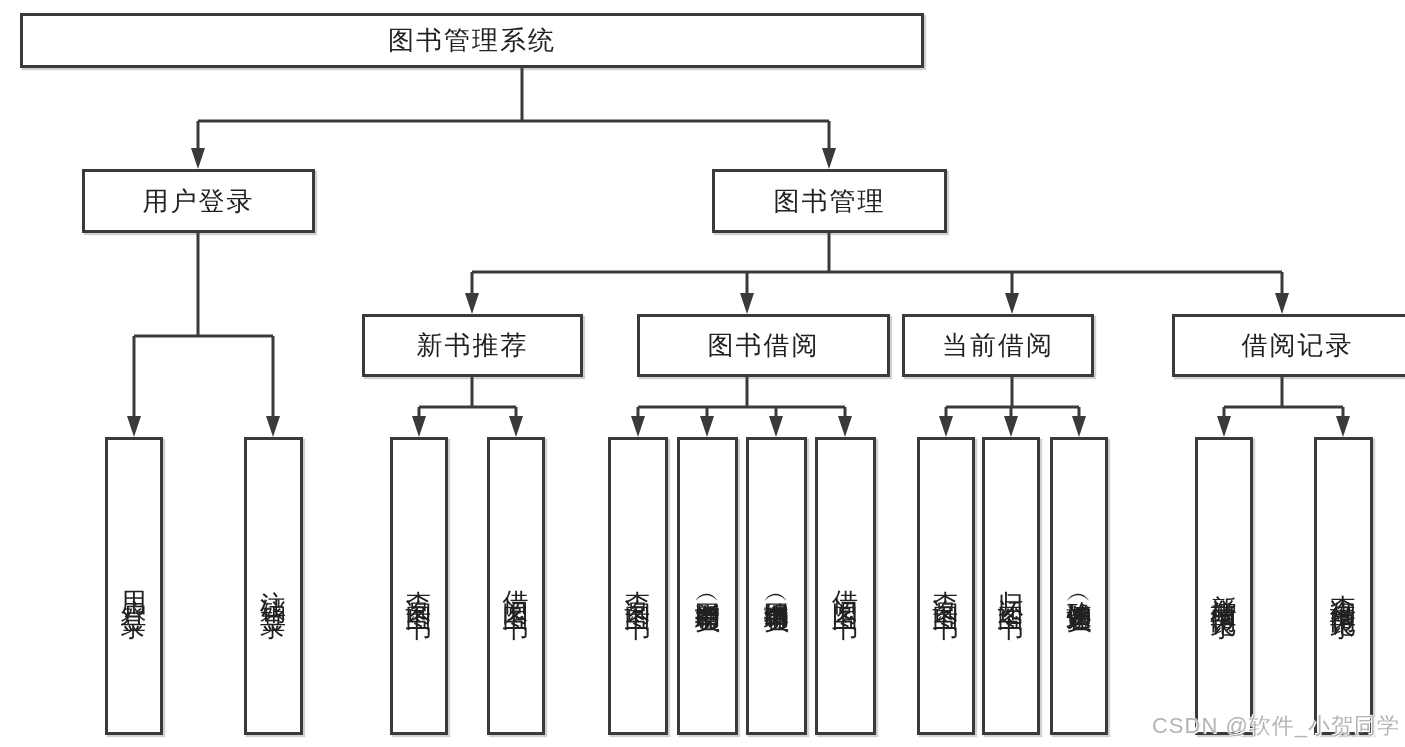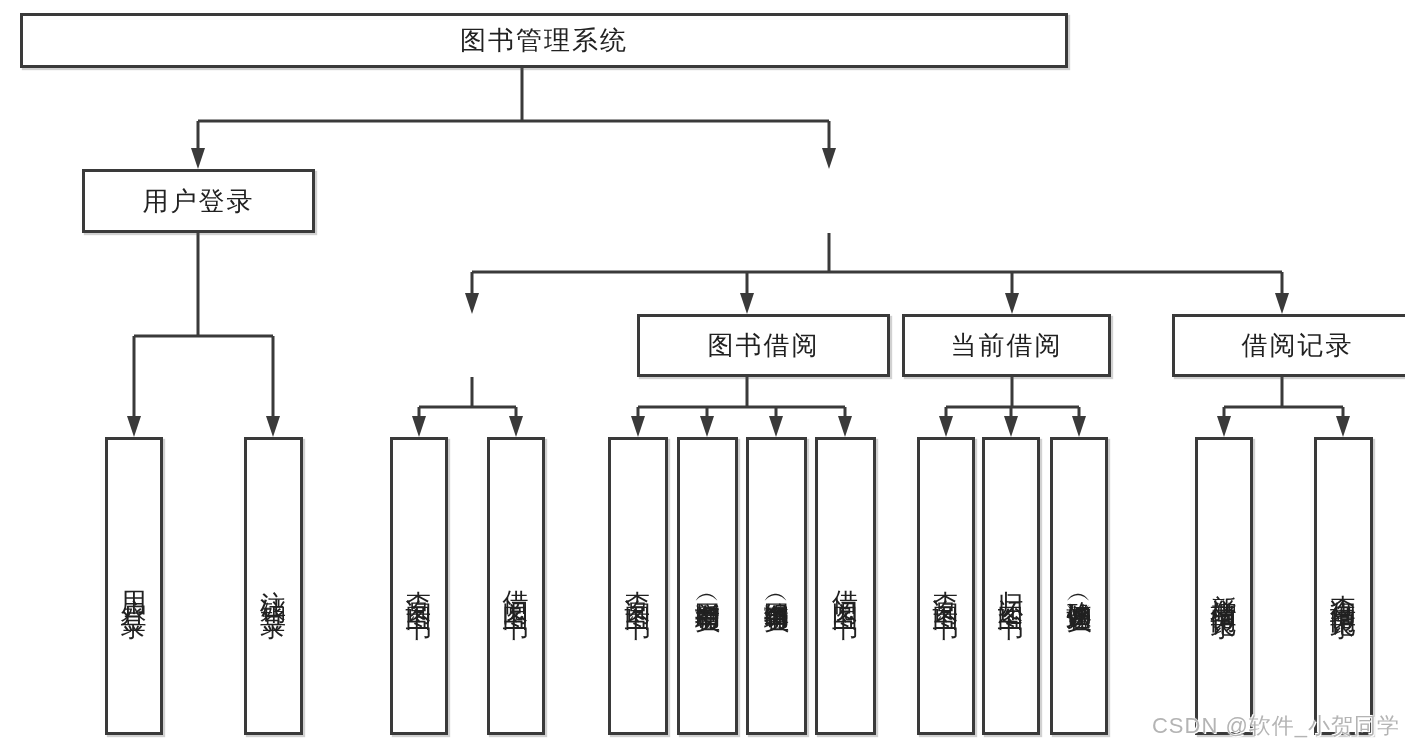--- a/index.html
+++ b/index.html
@@ -70,26 +70,28 @@
       <polygon points="769,416 783,416 776,437"></polygon>
       <polygon points="838,416 852,416 845,437"></polygon>
       <polygon points="939,416 953,416 946,437"></polygon>
       <polygon points="1004,416 1018,416 1011,437"></polygon>
       <polygon points="1072,416 1086,416 1079,437"></polygon>
       <polygon points="1217,416 1231,416 1224,437"></polygon>
       <polygon points="1336,416 1350,416 1343,437"></polygon>
     </g>
   </svg>
 
-  <div class="box hbox" style="left:20px;top:13px;width:1048px;height:55px">图书管理系统</div>
+  <div class="box hbox" style="left:20px;top:13px;width:904px;height:55px">图书管理系统</div>
 
   <div class="box hbox" style="left:82px;top:169px;width:233px;height:64px">用户登录</div>
+  <div class="box hbox" style="left:712px;top:169px;width:235px;height:64px">图书管理</div>
 
+  <div class="box hbox" style="left:362px;top:314px;width:221px;height:63px">新书推荐</div>
   <div class="box hbox" style="left:637px;top:314px;width:253px;height:63px">图书借阅</div>
-  <div class="box hbox" style="left:902px;top:314px;width:209px;height:63px">当前借阅</div>
+  <div class="box hbox" style="left:902px;top:314px;width:192px;height:63px">当前借阅</div>
   <div class="box hbox" style="left:1172px;top:314px;width:251px;height:63px">借阅记录</div>
 
   <div class="box vbox vs" style="left:105px;width:58px">用户登录</div>
   <div class="box vbox vs" style="left:244px;width:59px">注销登录</div>
 
   <div class="box vbox vs" style="left:390px;width:58px">查询图书</div>
   <div class="box vbox vs" style="left:487px;width:58px">借阅图书</div>
 
   <div class="box vbox vs" style="left:608px;width:60px">查询图书</div>
   <div class="box vbox vd" style="left:677px;width:61px">新增图书（管理员）</div>

